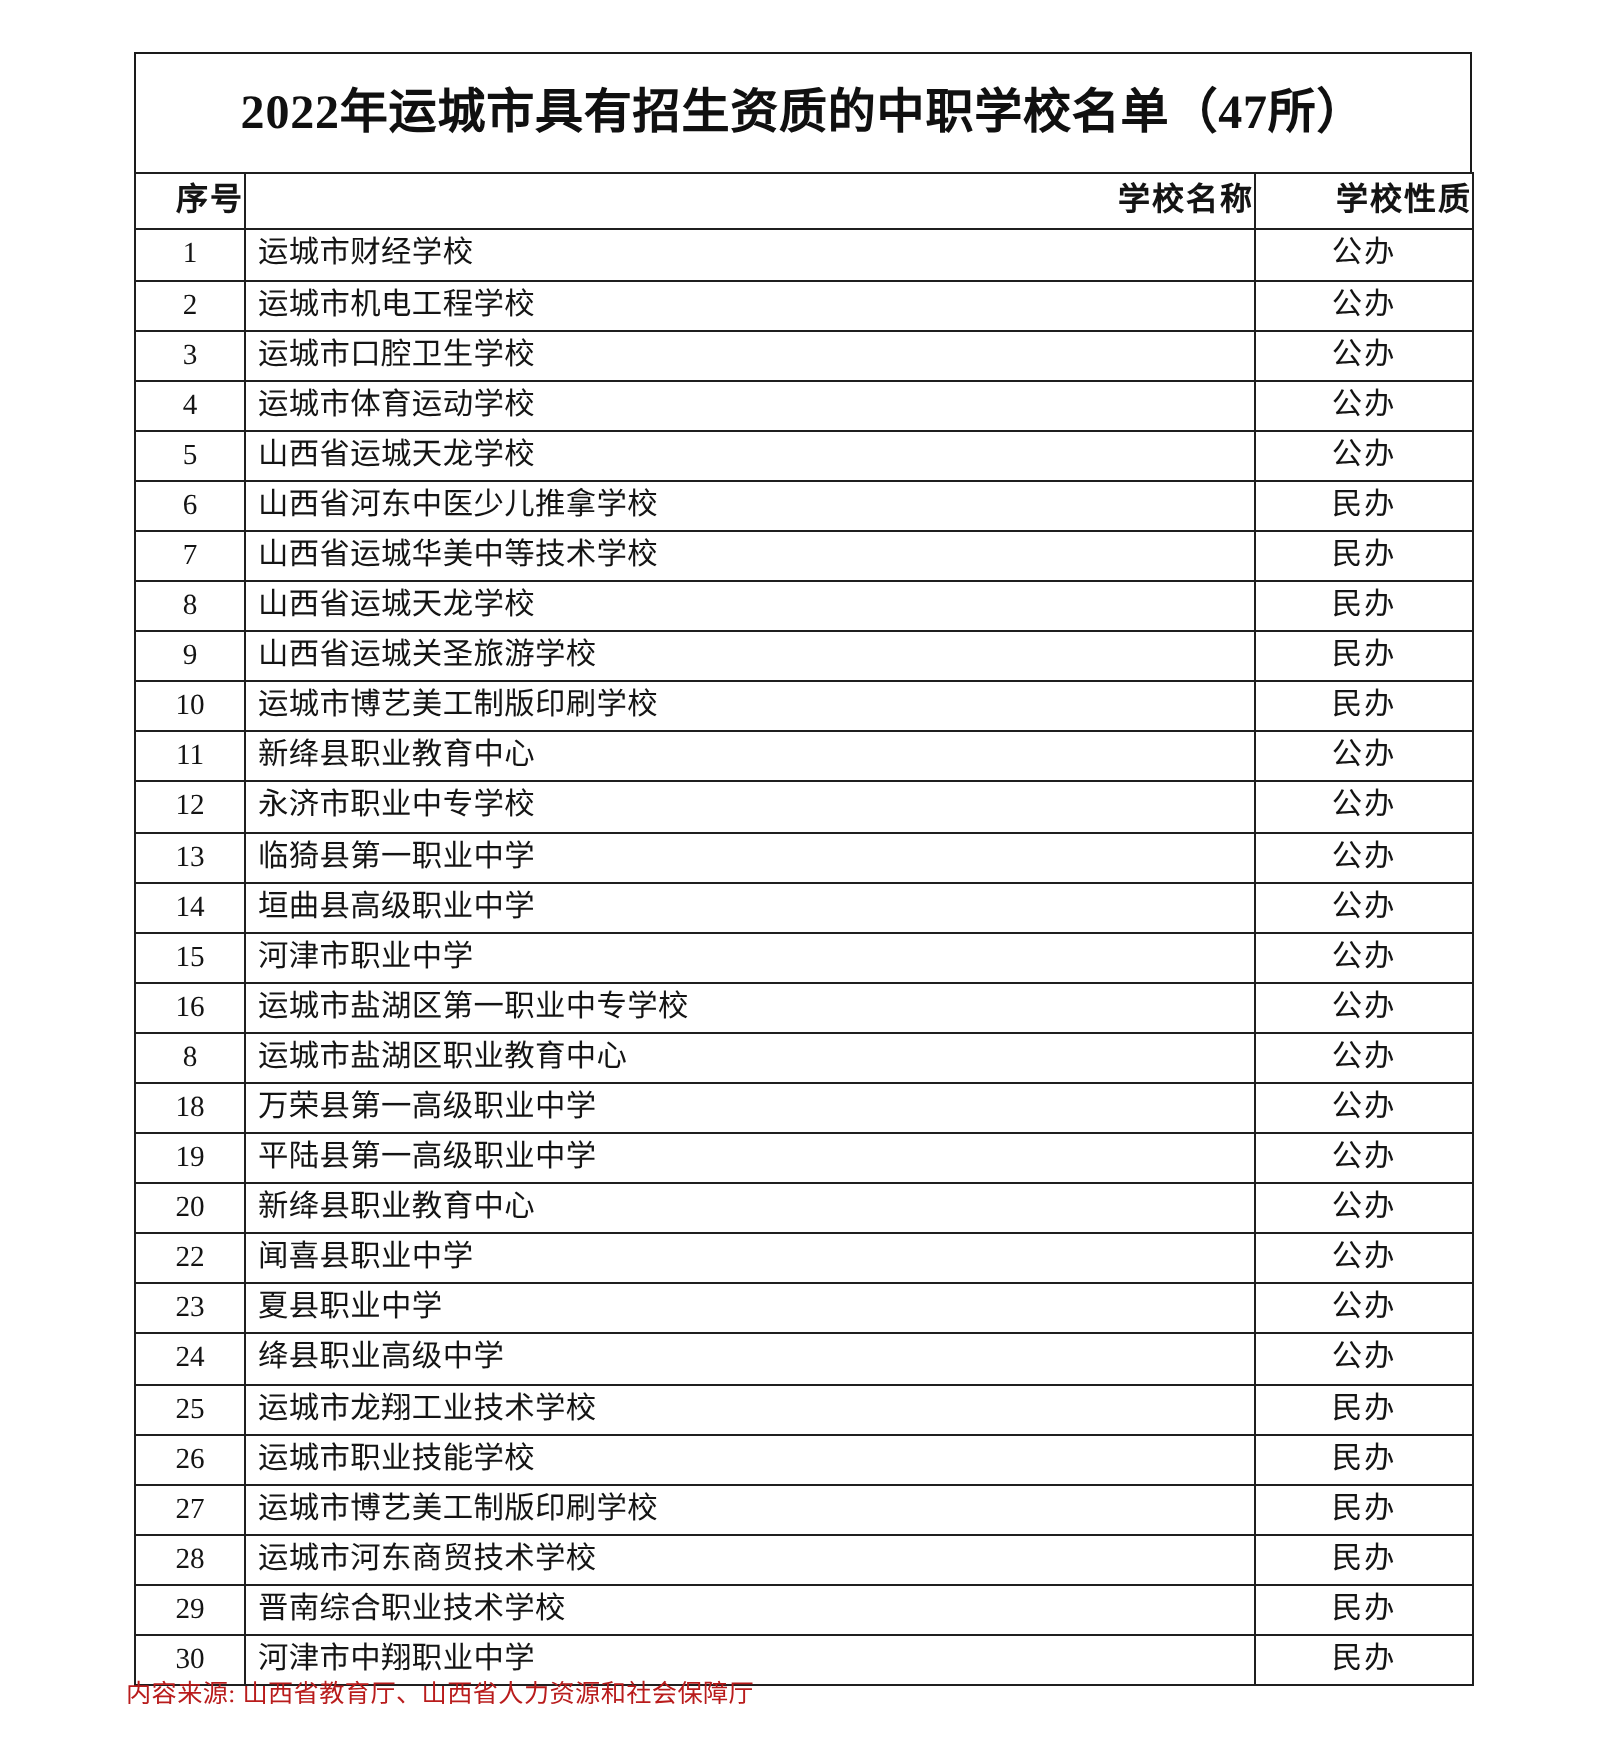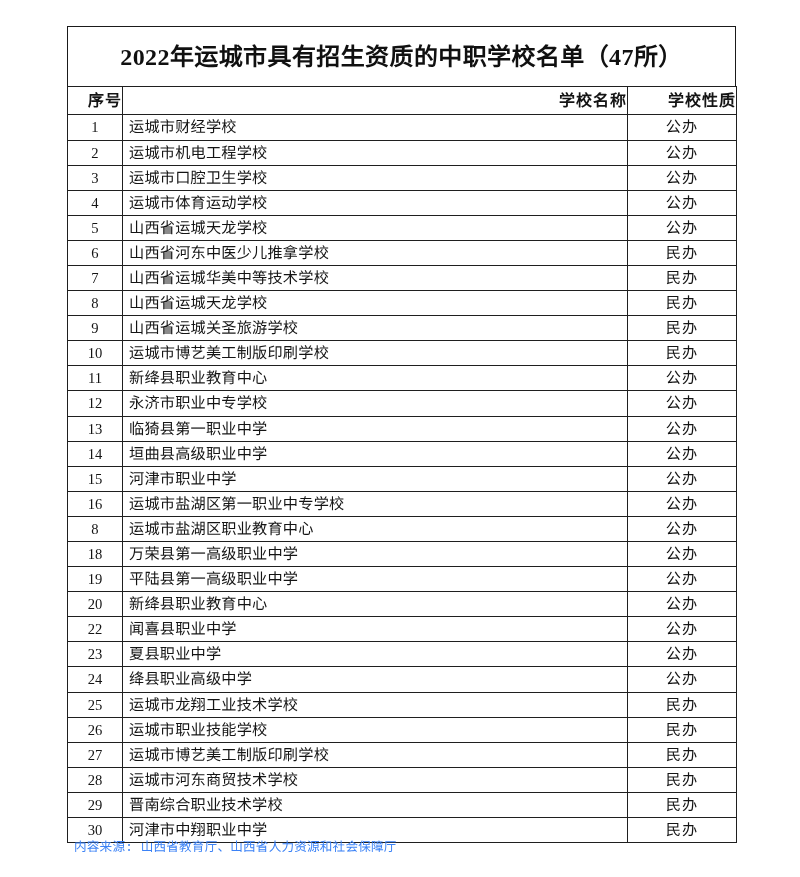--- a/index.html
+++ b/index.html
@@ -96,25 +96,25 @@
     letter-spacing: 0.2px;
   }
   table.list td.type {
     text-align: center;
     letter-spacing: 1px;
   }
 
   
   .source-note {
     position: absolute;
-    left: 74px;
+    left: 63px;
     top: 836px;
-    font-family: Liberation Mono, monospace;
+    font-family: Liberation Serif, serif;
     font-size: 12.6px;
-    color: #3b82f6;
+    color: #b91c1c;
     letter-spacing: 0.2px;
     white-space: nowrap;
   }
 </style>
 </head>
 <body>
 
 <div class="page">
 
   <div class="doc-frame">

